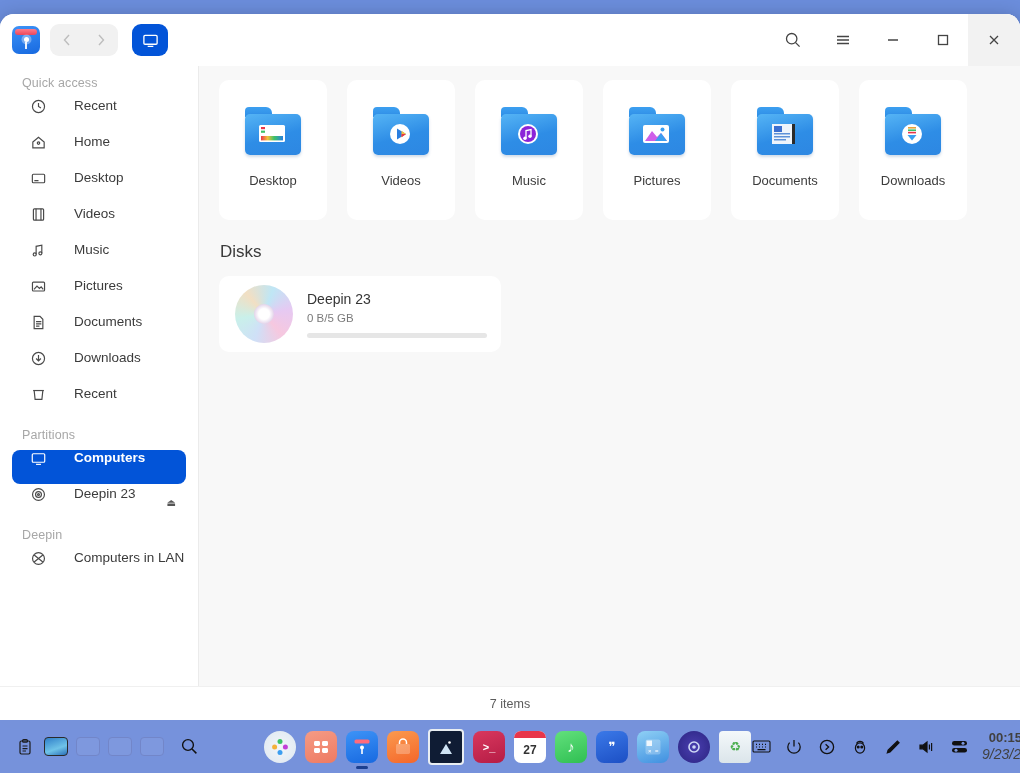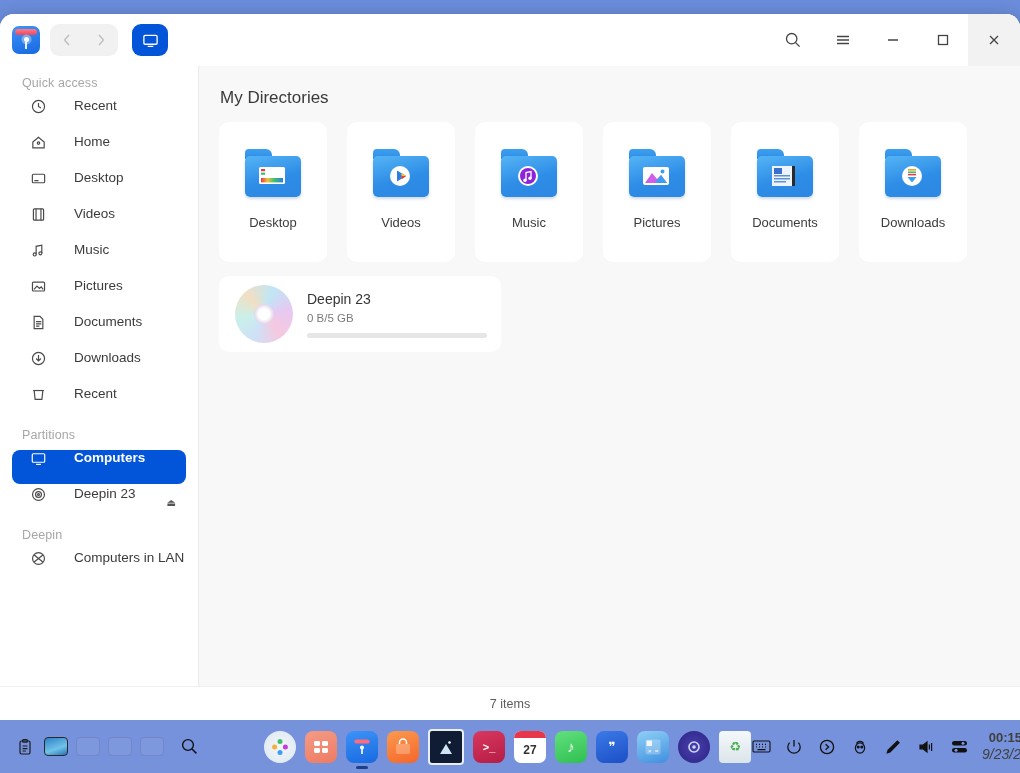--- a/index.html
+++ b/index.html
@@ -338,21 +338,20 @@
             <svg viewBox="0 0 18 18" width="17" height="17">
               <circle cx="9" cy="9" r="6.3"></circle>
               <path d="M4.4 5.3 L13.6 12.7M13.6 5.3 L4.4 12.7"></path>
             </svg>
           </span>
         <span class="lbl">Computers in LAN</span>
       </div>
     </div>
 
     <div id="content">
-      <div class="sec-h">My Directories</div>
 
       <div class="cards">
 
         <div class="card">
           <div class="folder">
             <div class="tab"></div>
               <div class="body"></div>
             <div class="badge">
               <svg width="28" height="22" viewBox="0 0 28 22">
                 <rect x="1" y="2" width="26" height="17" rx="1.5" fill="#fff"></rect>
@@ -451,20 +450,21 @@
                 <rect x="8" y="7.4" width="8" height="1.6" fill="#3cc268"></rect>
                 <rect x="8" y="9.8" width="8" height="1.6" fill="#e8364a"></rect>
                 <path d="M7.5 13 H16.5 L12 18.5 Z" fill="#3b9ef0"></path>
               </svg>
             </div>
           </div>
           <div class="cname">Downloads</div>
         </div>
       </div>
 
+      <div class="sec-h">Disks</div>
 
       <div class="disk-card">
         <div class="cd"></div>
         <div class="disk-info">
           <div class="disk-name">Deepin 23</div>
           <div class="disk-size">0 B/5 GB</div>
           <div class="bar">
               <i id="diskfill" style="width: 0%;"></i>
             </div>
         </div>

